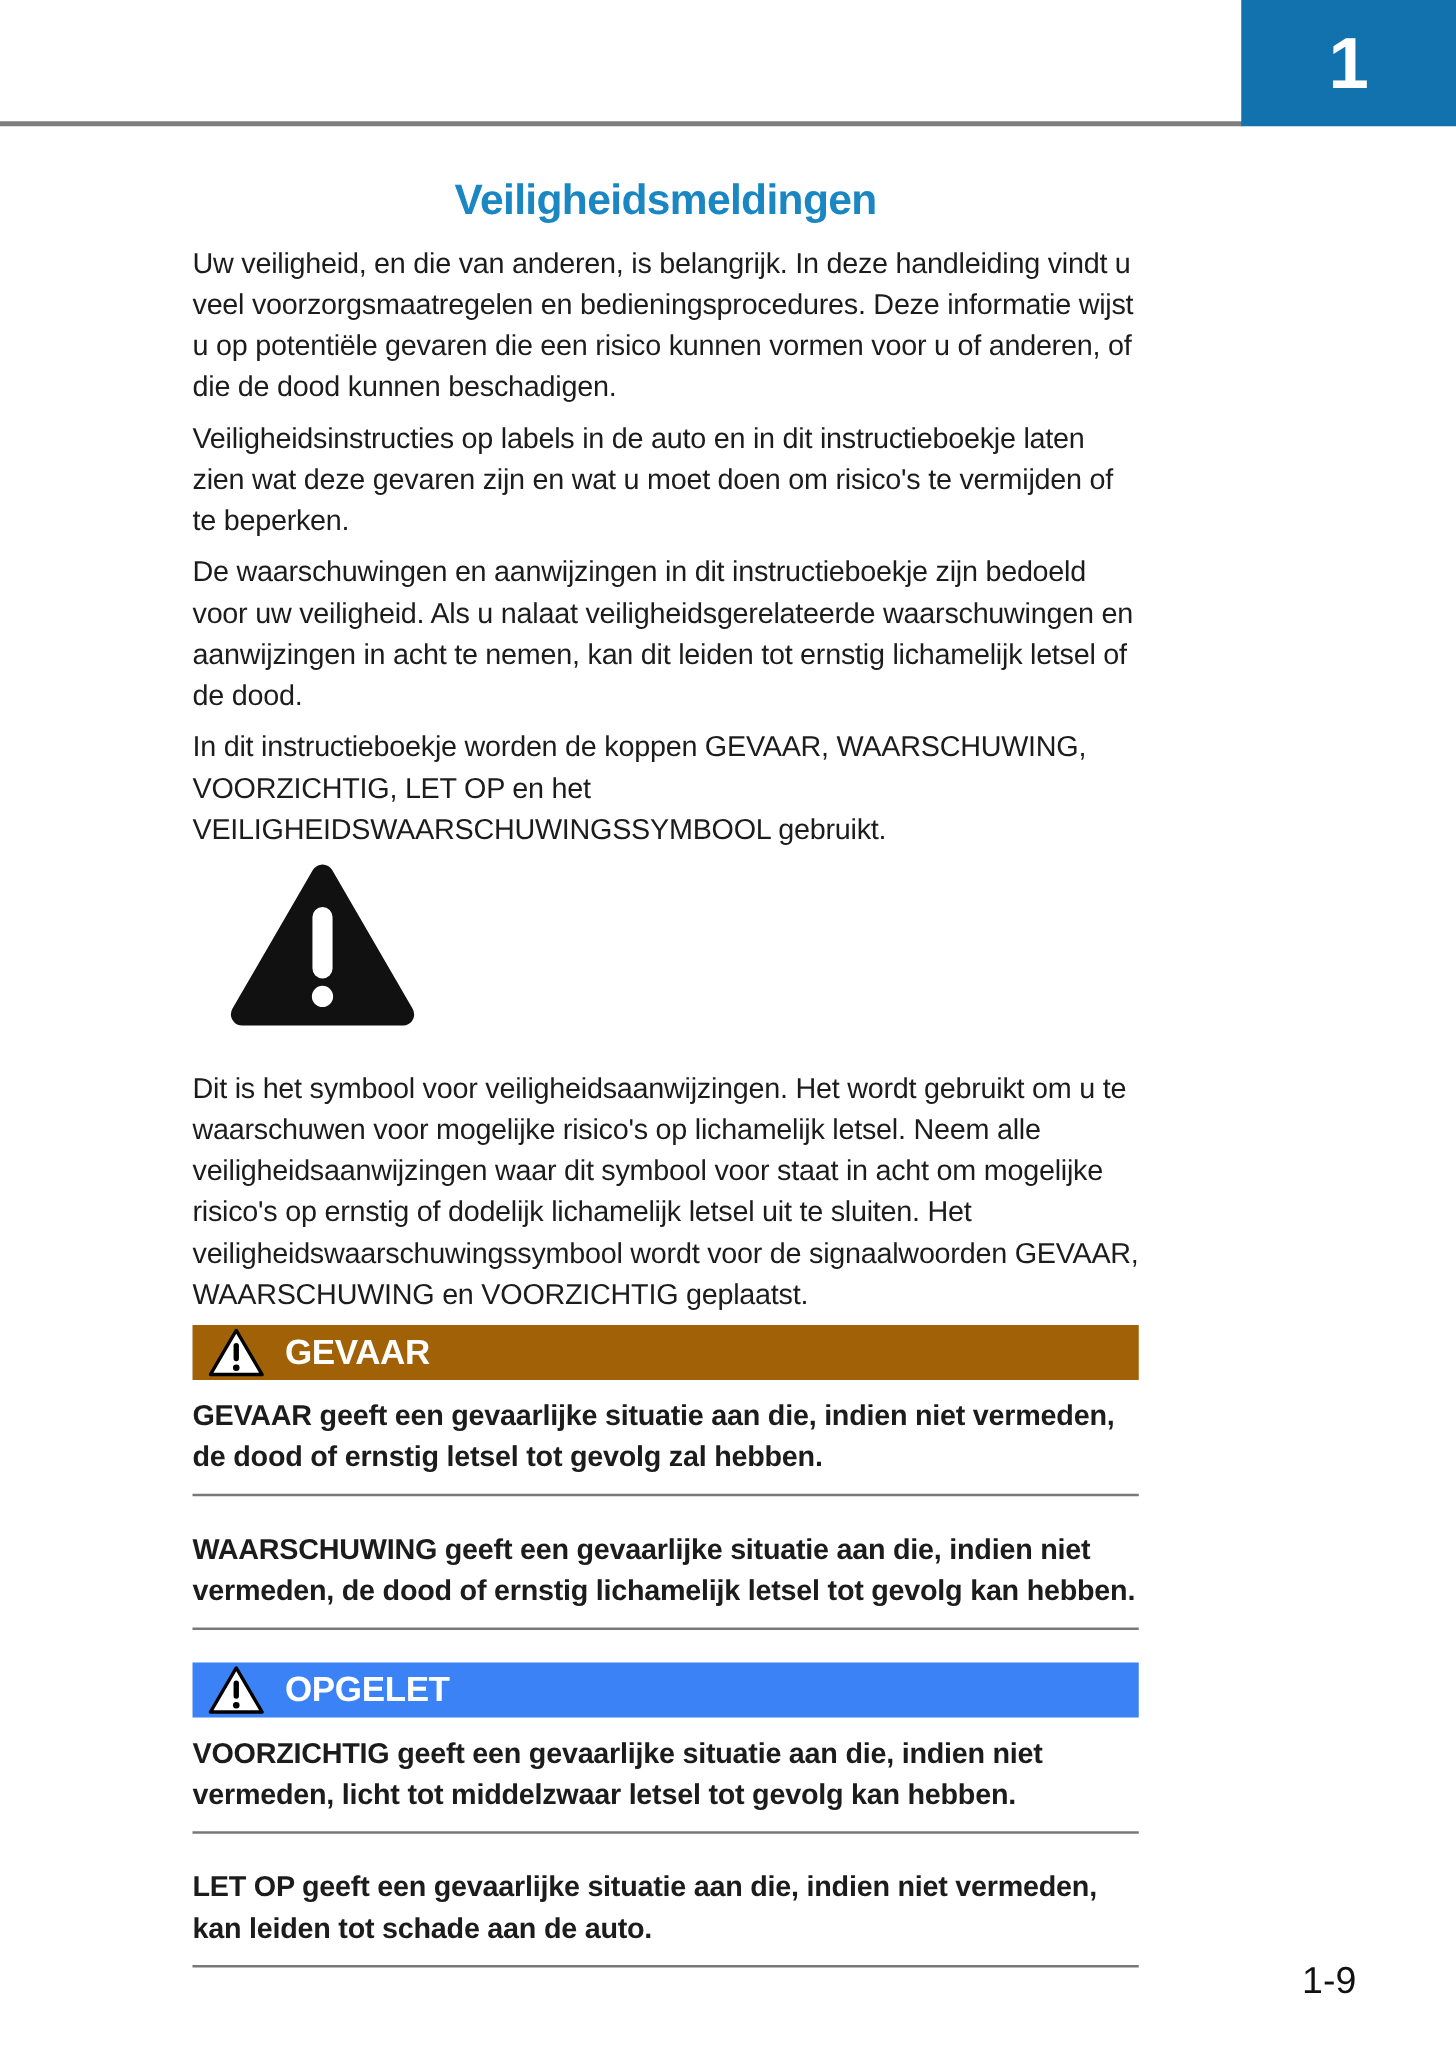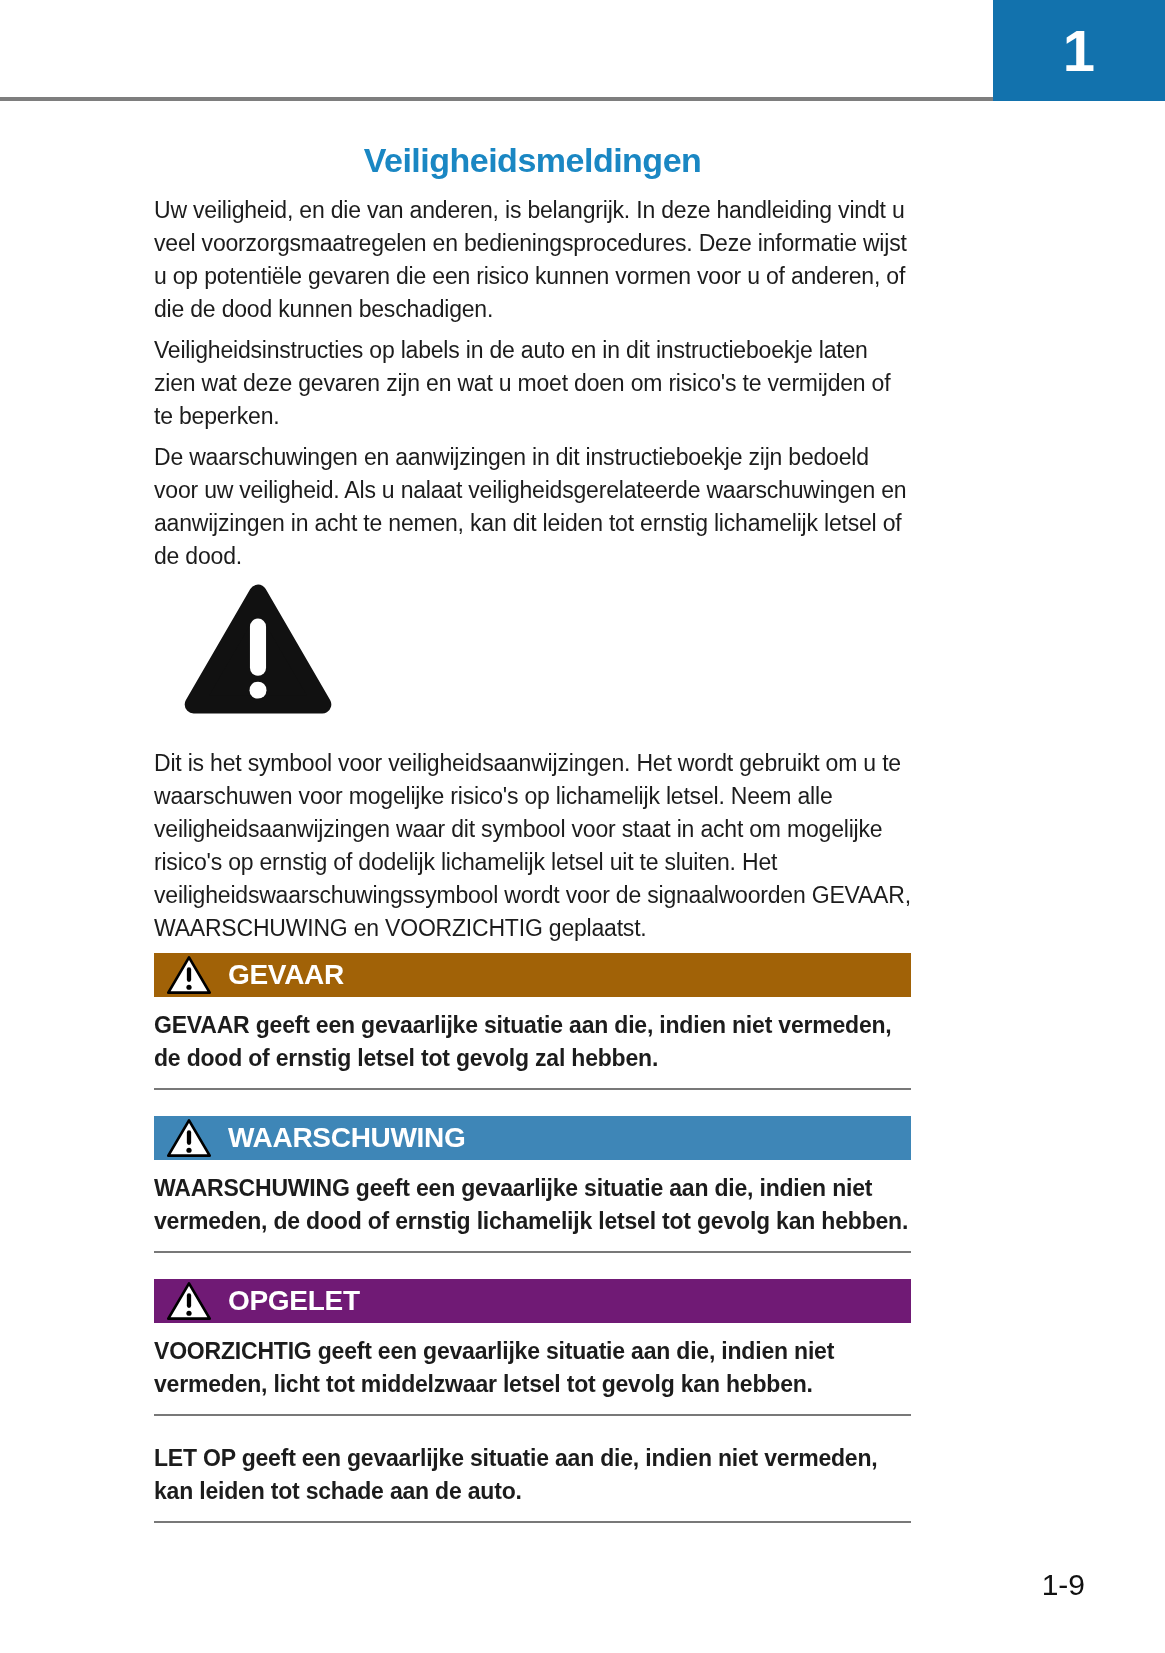--- a/index.html
+++ b/index.html
@@ -67,21 +67,21 @@
   .callout { margin: 0 0 26px 0; }
   .banner {
     height: 44px;
     display: flex;
     align-items: center;
     padding-left: 12px;
     margin-top: 0;
   }
   .banner-danger  { background: #a16207; }
   .banner-warning { background: #3e86b7; }
-  .banner-caution { background: #701a75; }
+  .banner-caution { background: #3b82f6; }
   .banner-notice  { background: #474747; padding-left: 14px; }
   .banner .tri-icon { display: inline-flex; margin-right: 16px; }
   .banner .banner-label {
     color: #ffffff;
     font-size: 28px;
     font-weight: 700;
     letter-spacing: -0.3px;
   }
   .banner-notice .banner-label { font-style: italic; }
   .callout .callout-body {
@@ -114,20 +114,21 @@
     <span>1</span>
   </div>
 
   <div class="content">
 
     <h1 class="page-title">Veiligheidsmeldingen</h1>
 
     <p class="body-text">Uw veiligheid, en die van anderen, is belangrijk. In deze handleiding vindt u veel voorzorgsmaatregelen en bedieningsprocedures. Deze informatie wijst u op potentiële gevaren die een risico kunnen vormen voor u of anderen, of die de dood kunnen beschadigen.</p>
     <p class="body-text">Veiligheidsinstructies op labels in de auto en in dit instructieboekje laten zien wat deze gevaren zijn en wat u moet doen om risico's te vermijden of te beperken.</p>
     <p class="body-text">De waarschuwingen en aanwijzingen in dit instructieboekje zijn bedoeld voor uw veiligheid. Als u nalaat veiligheidsgerelateerde waarschuwingen en aanwijzingen in acht te nemen, kan dit leiden tot ernstig lichamelijk letsel of de dood.</p>
+    <p class="body-text">In dit instructieboekje worden de koppen GEVAAR, WAARSCHUWING, VOORZICHTIG, LET OP en het VEILIGHEIDSWAARSCHUWINGSSYMBOOL gebruikt.</p>
 
     <div class="safety-symbol">
       <svg width="152" height="136" viewBox="0 0 170 152" xmlns="http://www.w3.org/2000/svg">
         <polygon points="85,14 157,138 13,138" fill="#111111" stroke="#111111" stroke-width="20" stroke-linejoin="round"></polygon>
         <rect x="76" y="42" width="18" height="64" rx="9" fill="#ffffff"></rect>
         <circle cx="85" cy="122" r="9.5" fill="#ffffff"></circle>
       </svg>
     </div>
 
     <p class="body-text">Dit is het symbool voor veiligheidsaanwijzingen. Het wordt gebruikt om u te waarschuwen voor mogelijke risico's op lichamelijk letsel. Neem alle veiligheidsaanwijzingen waar dit symbool voor staat in acht om mogelijke risico's op ernstig of dodelijk lichamelijk letsel uit te sluiten. Het veiligheidswaarschuwingssymbool wordt voor de signaalwoorden GEVAAR, WAARSCHUWING en VOORZICHTIG geplaatst.</p>
@@ -141,30 +142,20 @@
             <circle cx="30" cy="43" r="3.4" fill="#000000"></circle>
           </svg>
         </span>
         <span class="banner-label">GEVAAR</span>
       </div>
       <p class="body-text callout-body">GEVAAR geeft een gevaarlijke situatie aan die, indien niet vermeden, de dood of ernstig letsel tot gevolg zal hebben.</p>
       <div class="rule"></div>
     </section>
 
     <section class="callout">
-      <div class="banner banner-warning">
-        <span class="tri-icon">
-          <svg width="46" height="42" viewBox="0 0 60 54" xmlns="http://www.w3.org/2000/svg">
-            <polygon points="30,4 57,50 3,50" fill="#ffffff" stroke="#000000" stroke-width="3.5" stroke-linejoin="round"></polygon>
-            <rect x="27.2" y="17" width="5.6" height="19" rx="2.8" fill="#000000"></rect>
-            <circle cx="30" cy="43" r="3.4" fill="#000000"></circle>
-          </svg>
-        </span>
-        <span class="banner-label">WAARSCHUWING</span>
-      </div>
       <p class="body-text callout-body">WAARSCHUWING geeft een gevaarlijke situatie aan die, indien niet vermeden, de dood of ernstig lichamelijk letsel tot gevolg kan hebben.</p>
       <div class="rule"></div>
     </section>
 
     <section class="callout">
       <div class="banner banner-caution">
         <span class="tri-icon">
           <svg width="46" height="42" viewBox="0 0 60 54" xmlns="http://www.w3.org/2000/svg">
             <polygon points="30,4 57,50 3,50" fill="#ffffff" stroke="#000000" stroke-width="3.5" stroke-linejoin="round"></polygon>
             <rect x="27.2" y="17" width="5.6" height="19" rx="2.8" fill="#000000"></rect>

